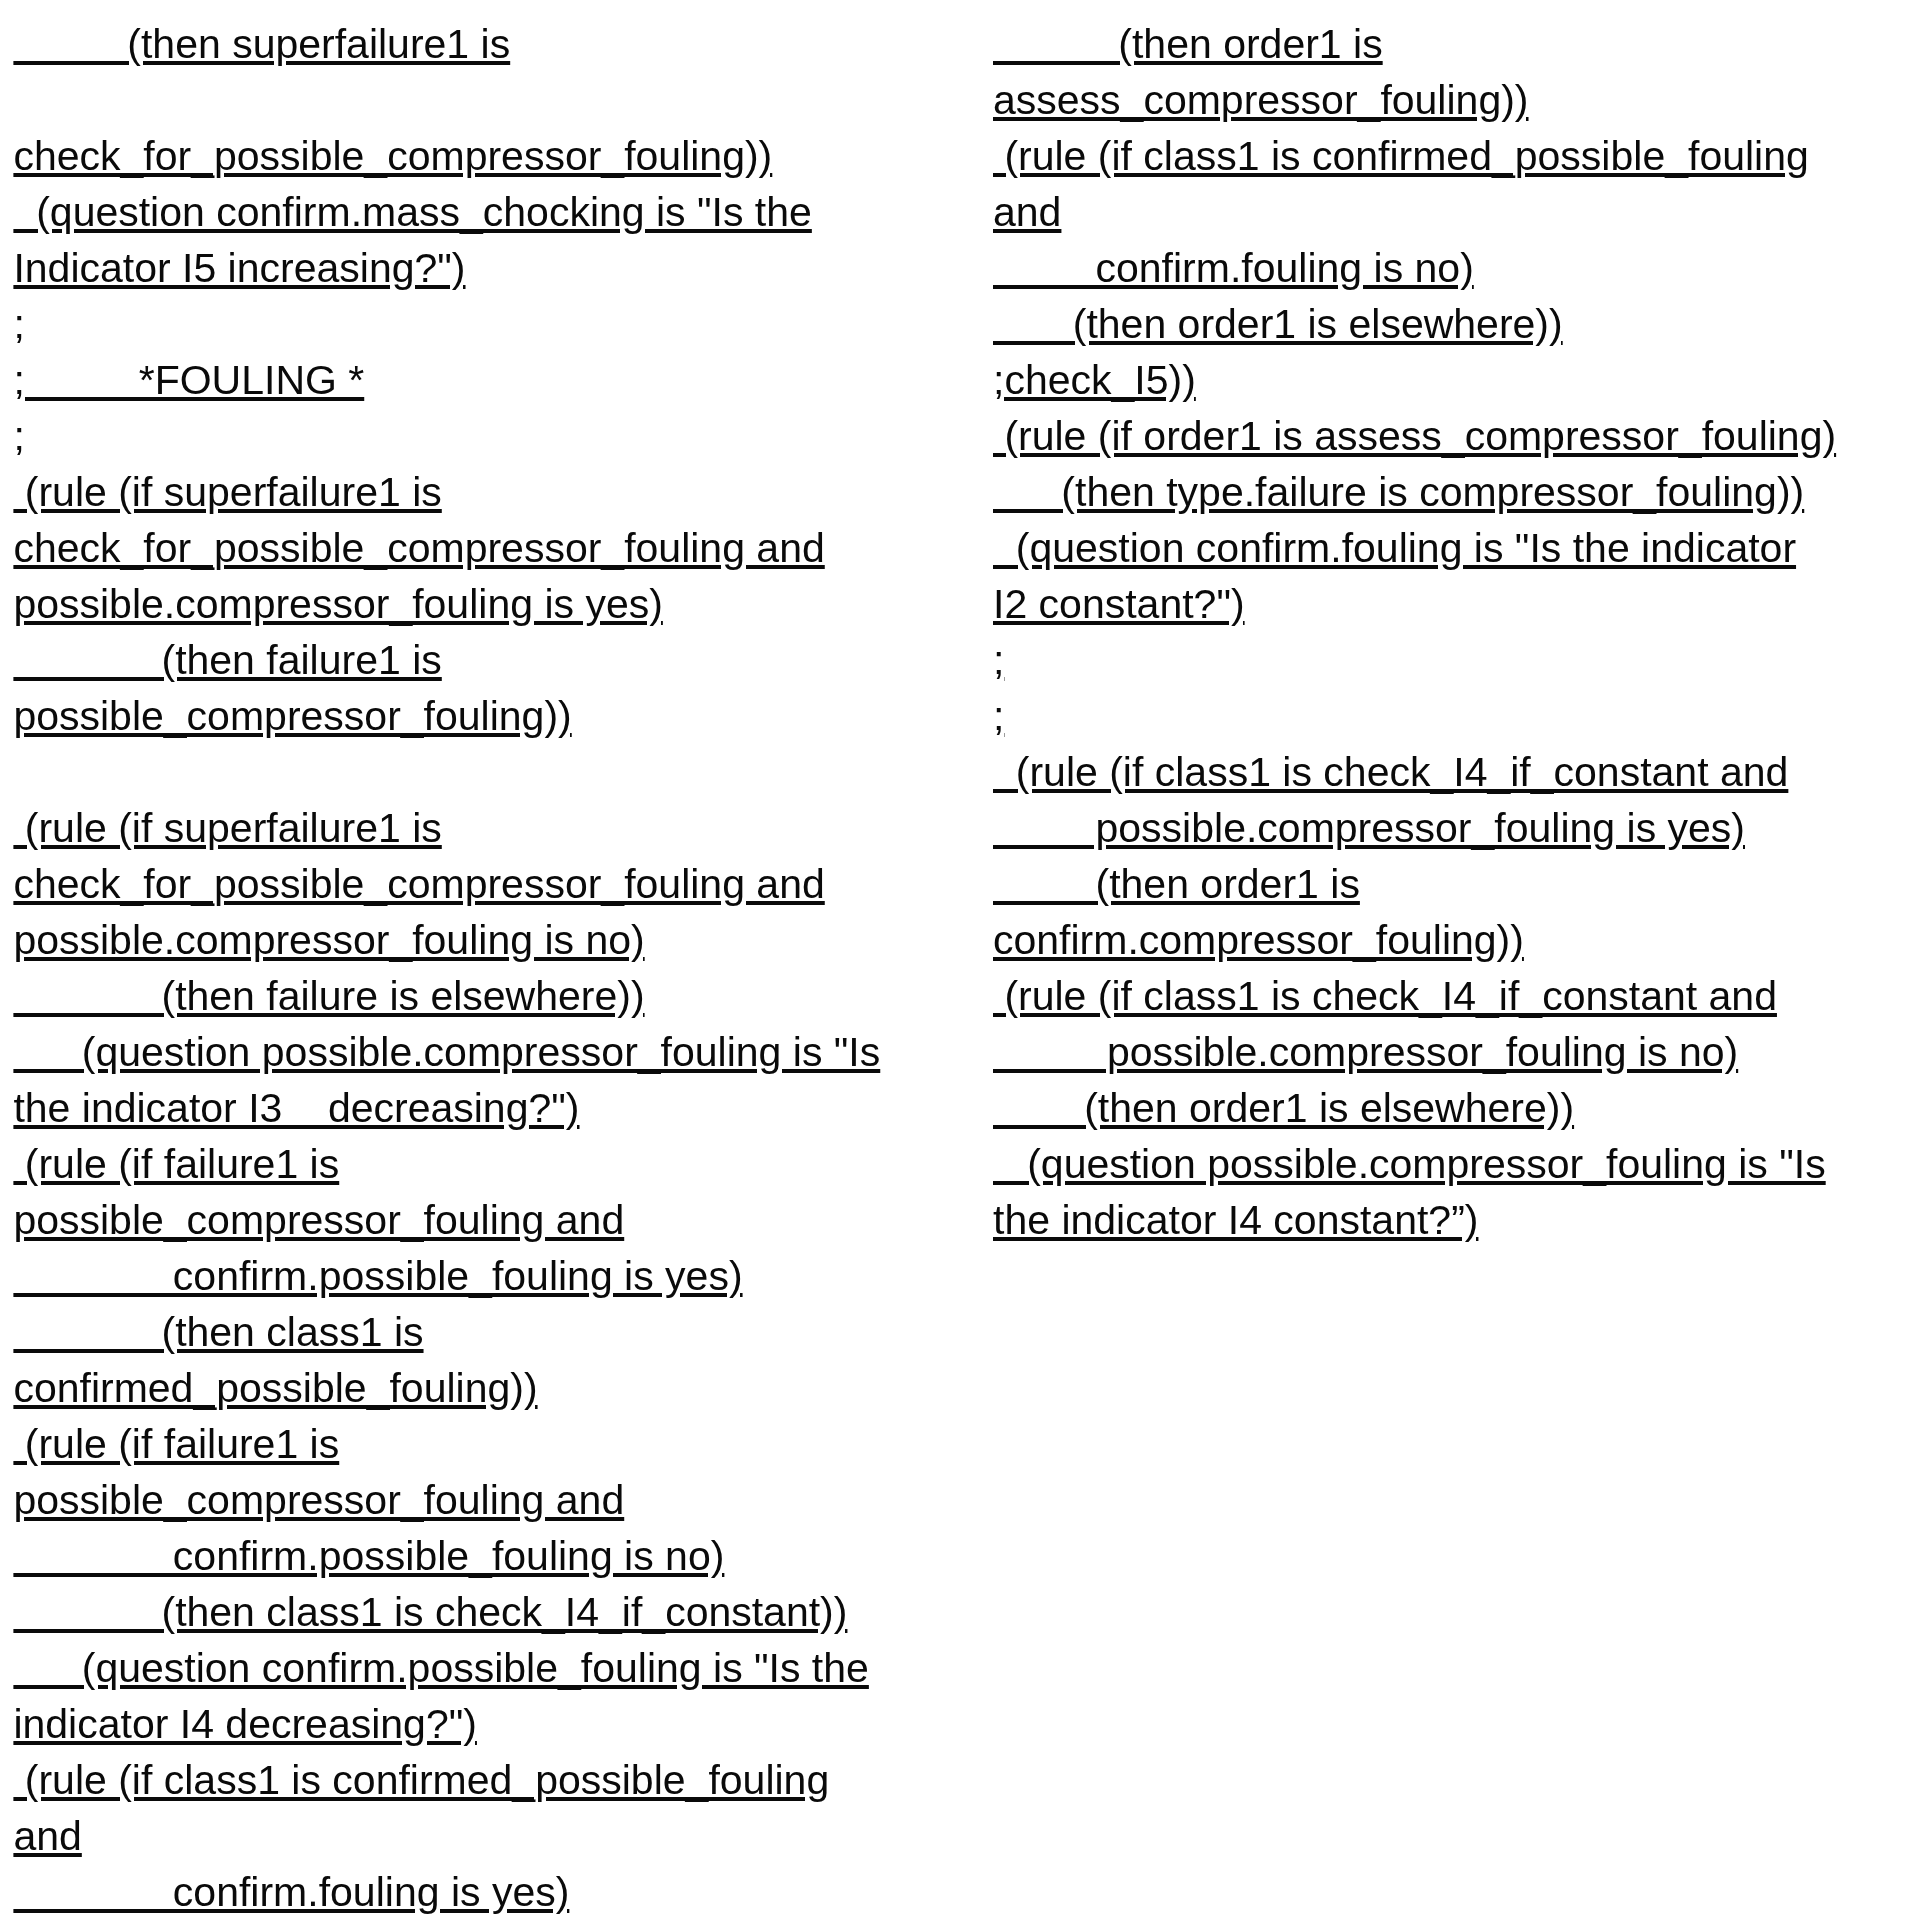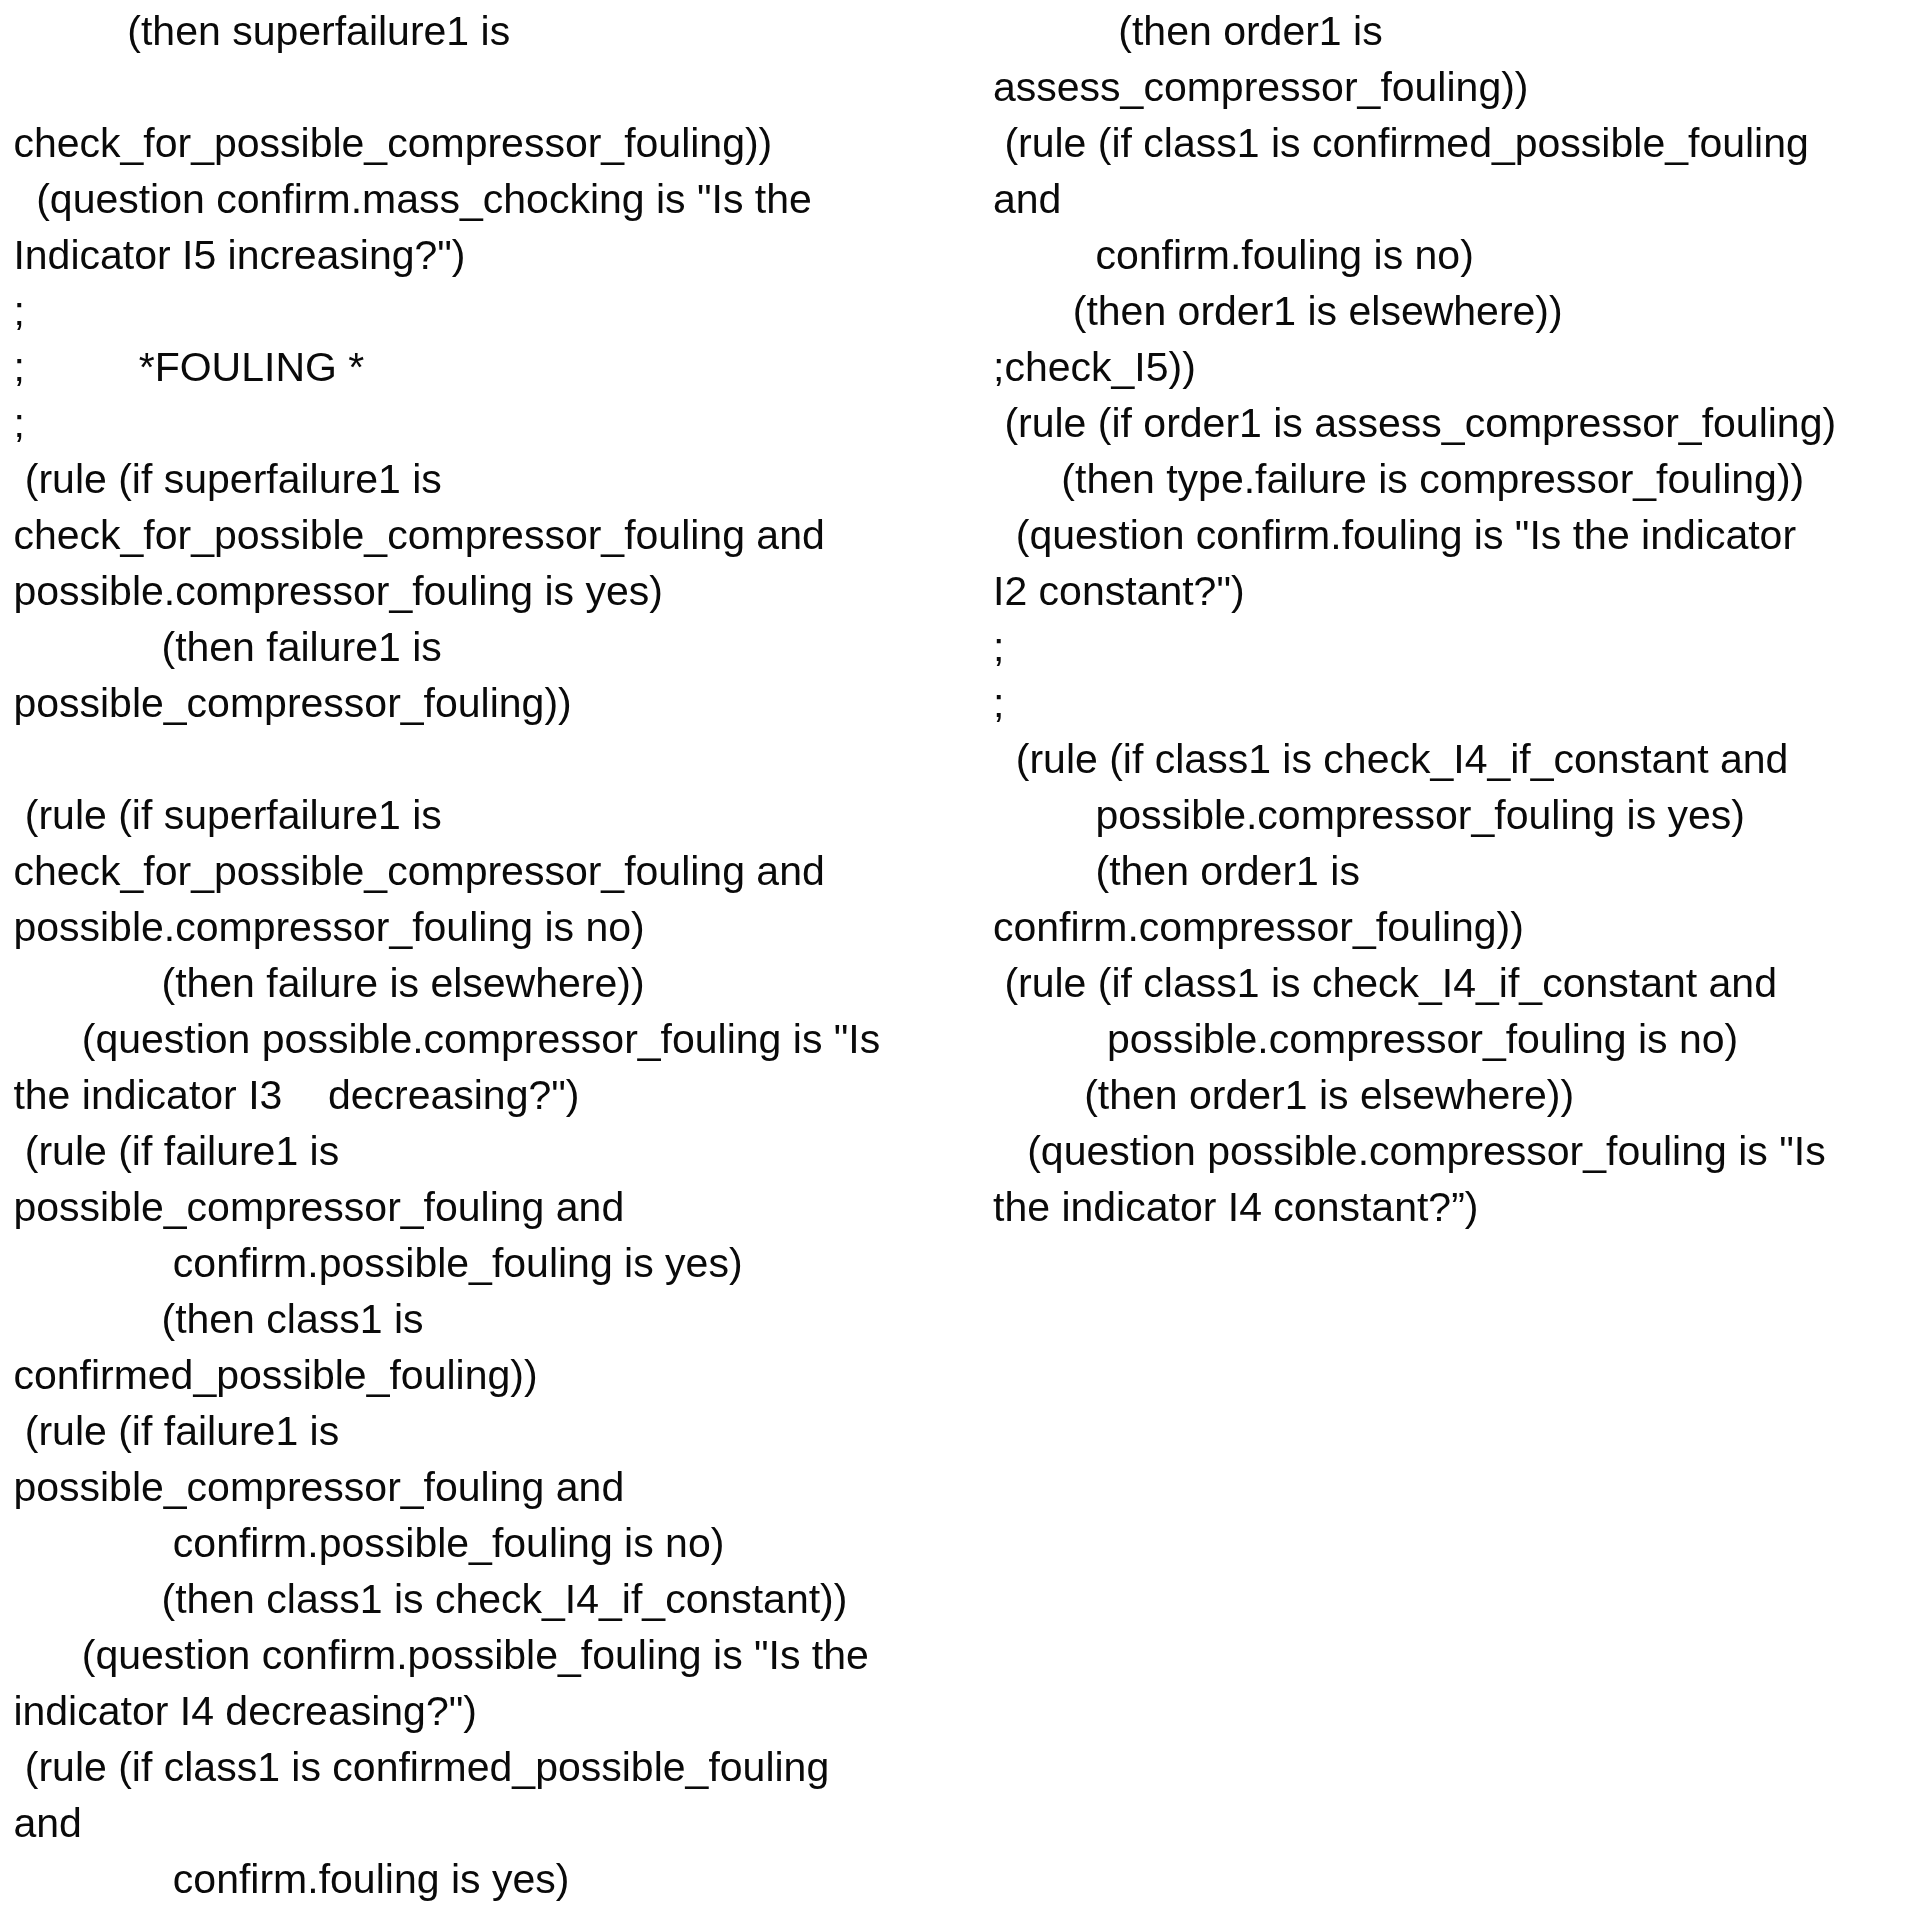--- a/index.html
+++ b/index.html
@@ -17,24 +17,25 @@
     position: absolute;
     inset: 0;
     background: #ffffff;
     font-family: "Liberation Sans", sans-serif;
     font-size: 41px;
     line-height: 56px;
     color: #0a0a0a;
   }
   .code-col {
     position: absolute;
-    top: 3px;
+    top: 16px;
     white-space: pre;
     letter-spacing: 0px;
     font-weight: 400;
+    text-decoration: underline;
     -webkit-font-smoothing: antialiased;
   }
   .code-col.left {
     left: 13.4px;
     width: 969px;
   }
   .code-col.right {
     left: 993px;
     width: 930px;
   }

